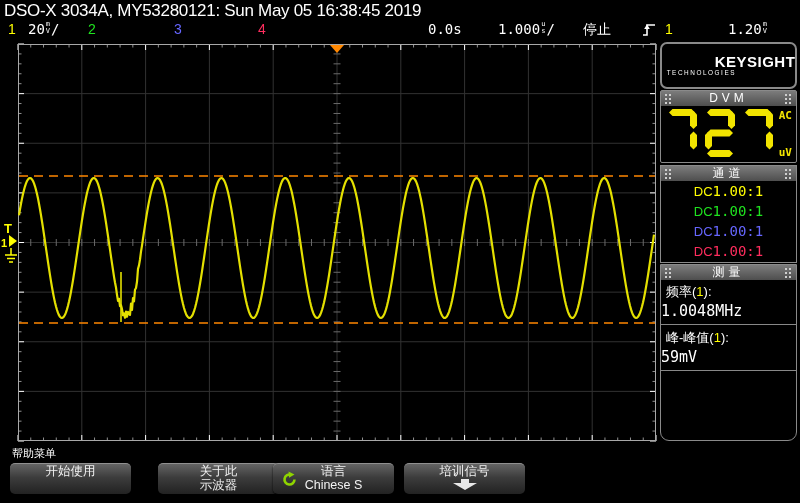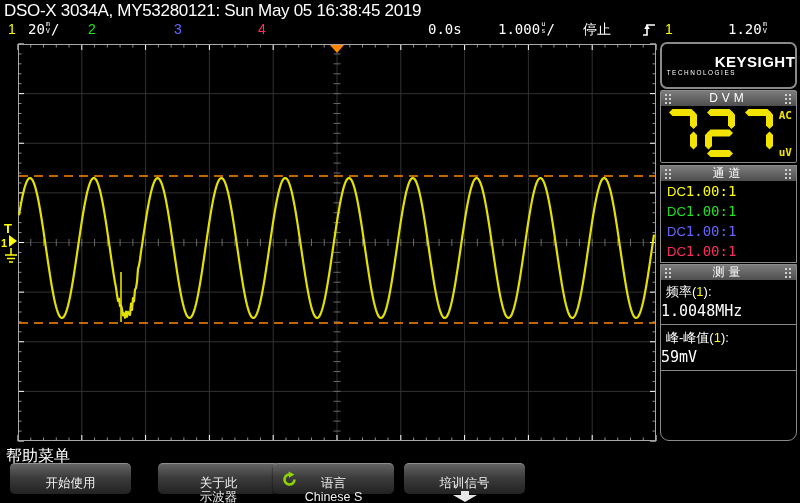--- a/index.html
+++ b/index.html
@@ -25,35 +25,35 @@
               color:#fff;font-size:12px;line-height:15px;text-align:center;letter-spacing:4px;}
   .grip{position:absolute;top:2px;width:9px;height:11px;
         background-image:radial-gradient(circle,#cfcfcf 1px,transparent 1.4px);
         background-size:4px 4px;}
   .grip.l{left:3px;} .grip.r{right:3px;}
   #panel-dvm{top:90px;height:73px;border-radius:2px;}
   #dvm-body{position:relative;height:56px;}
   .dvm-unit{position:absolute;right:4px;font-size:11px;font-weight:bold;
             font-family:"DejaVu Sans Mono",monospace;}
   #panel-ch{top:165px;height:98px;}
-  .ch-row{display:flex;justify-content:flex-start;align-items:center;
+  .ch-row{display:flex;justify-content:center;align-items:center;
           height:20px;padding:0 6px;font-size:13px;}
   .ch-row .mono{font-size:14px;}
   #panel-meas{top:264px;height:177px;border-radius:0 0 9px 9px;}
   .m-label{padding:3px 5px 0 5px;font-size:13px;color:#fff;}
   .m-value{text-align:left;padding:1px 8px 0 0;font-size:15px;color:#fff;
            font-family:"DejaVu Sans Mono",monospace;}
   .m-sep{height:1px;background:#888;margin:4px 0 1px 0;}
   
-  #menu-label{position:absolute;left:6px;top:446px;font-size:16px;color:#fff;}
+  #menu-label{position:absolute;left:12px;top:446px;font-size:11px;color:#fff;}
   .softkey{position:absolute;top:463px;width:121px;height:31px;border-radius:5px;
            background:linear-gradient(180deg,#646464,#3c3c3c 45%,#222);
            border-top:1px solid #909090;box-shadow:0 1px 2px #000;
            box-sizing:border-box;text-align:center;color:#f2f2f2;font-size:12.5px;
-           line-height:14px;padding-top:12px;cursor:pointer;}
+           line-height:14px;padding-top:0;cursor:pointer;}
   .yellow{color:#ffff00;}
 </style>
 </head>
 <body>
 
 <div id="screen">
 
   <div id="title-bar">DSO-X 3034A, MY53280121: Sun May 05 16:38:45 2019</div>
 
   <div id="status-bar">

